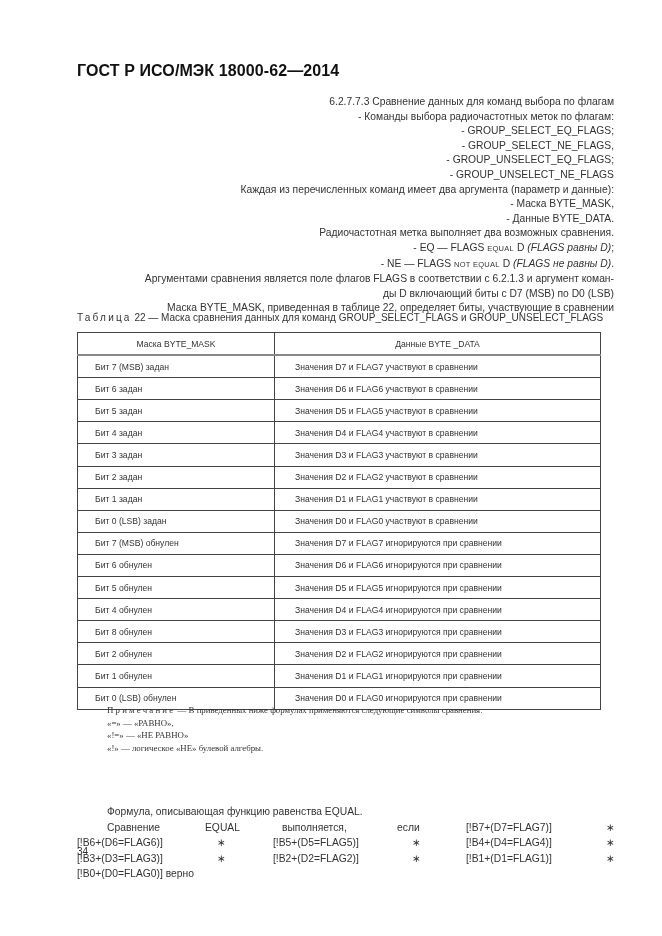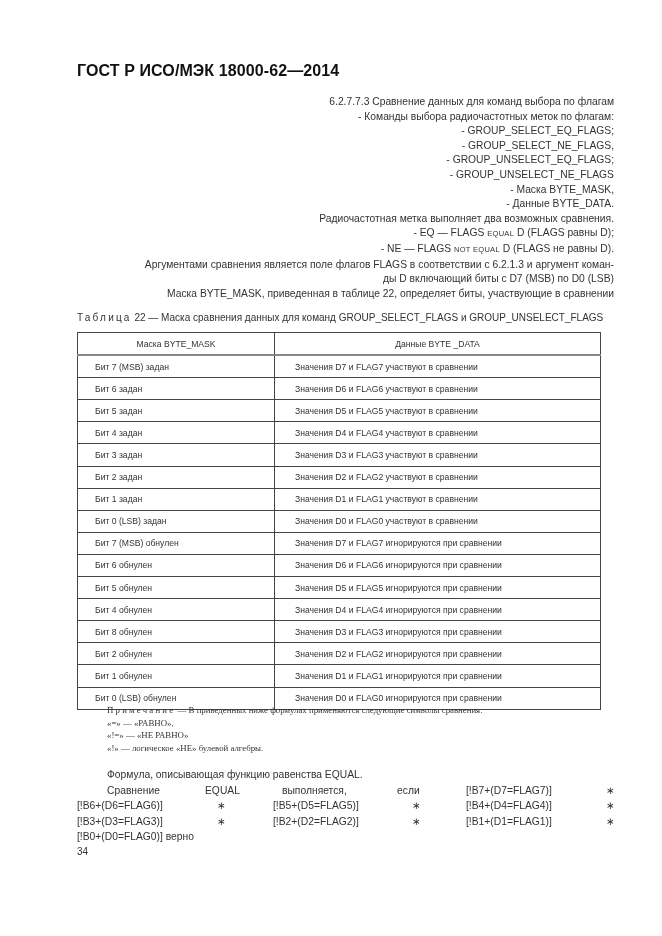--- a/index.html
+++ b/index.html
@@ -3,50 +3,51 @@
 <meta charset="utf-8">
 <style>
   html, body { margin: 0; padding: 0; background: #ffffff; }
   body { width: 662px; height: 936px; position: relative; overflow: hidden;
          font-family: "Liberation Sans", sans-serif; color: #222; }
   .hdr { position: absolute; left: 77px; top: 62px; font-size: 16px; font-weight: bold; color: #111; letter-spacing: 0.1px; }
   .body { position: absolute; left: 77px; top: 95px; width: 537px; font-size: 10.3px; line-height: 14.6px; color: #333; text-align: right; }
   .body p { margin: 0; }
   .ind { padding-left: 30px; }
   .sc { font-size: 7.5px; letter-spacing: 0.3px; }
-  .it { }
+  .it { font-style: italic; }
   .cap { position: absolute; left: 77px; top: 312px; font-size: 10px; color: #333; white-space: nowrap; }
   .sp { letter-spacing: 2.2px; }
   table.t { position: absolute; left: 77px; top: 332px; width: 524px; border-collapse: collapse; font-size: 8.6px; color: #333; }
   table.t td, table.t th { border: 1px solid #444; height: 21.1px; padding: 0; font-weight: normal; }
   table.t th { text-align: center; border-bottom: 2px solid #888; }
   table.t td { padding-left: 17px; }
   table.t td.c2 { padding-left: 20px; }
   table.t { border: 1.5px solid #222; }
   .c1w { width: 196px; }
   .note { position: absolute; left: 107px; top: 704px; font-size: 8.8px; line-height: 12.5px; color: #333; font-family: Liberation Serif, serif; }
   .note p { margin: 0; }
-  .formula { position: absolute; left: 77px; top: 767px; width: 537px; font-size: 10.3px; line-height: 15.5px; color: #333; }
+  .formula { position: absolute; left: 77px; top: 804px; width: 537px; font-size: 10.3px; line-height: 15.5px; color: #333; }
   .formula p { margin: 0; }
   .frow { position: relative; height: 15.5px; }
   .frow span { position: absolute; white-space: nowrap; top: 0; }
   .pg { position: absolute; left: 77px; top: 846px; font-size: 10px; color: #333; }
 </style>
 </head>
 <body>
 
 <div class="hdr">ГОСТ Р ИСО/МЭК 18000-62—2014</div>
 
 <div class="body">
   <p class="ind">6.2.7.7.3  Сравнение данных для команд выбора по флагам</p>
   <p class="ind">- Команды выбора радиочастотных меток по флагам:</p>
   <p class="ind">- GROUP_SELECT_EQ_FLAGS;</p>
   <p class="ind">- GROUP_SELECT_NE_FLAGS,</p>
   <p class="ind">- GROUP_UNSELECT_EQ_FLAGS;</p>
   <p class="ind">- GROUP_UNSELECT_NE_FLAGS</p>
+  <p class="ind">Каждая из перечисленных команд имеет два аргумента (параметр и данные):</p>
   <p class="ind">- Маска BYTE_MASK,</p>
   <p class="ind">- Данные BYTE_DATA.</p>
   <p class="ind">Радиочастотная метка выполняет два возможных сравнения.</p>
   <p class="ind"><span>- EQ — FLAGS </span><span class="sc">EQUAL</span><span> D </span><span class="it">(FLAGS равны D)</span><span>;</span></p>
   <p class="ind"><span>- NE — FLAGS </span><span class="sc">NOT EQUAL</span><span> D </span><span class="it">(FLAGS не равны D)</span><span>.</span></p>
   <p class="ind">Аргументами сравнения является поле флагов FLAGS в соответствии с 6.2.1.3 и аргумент коман-</p>
   <p>ды D  включающий биты с D7 (MSB) по D0 (LSB)</p>
   <p class="ind">Маска BYTE_MASK, приведенная в таблице 22, определяет биты, участвующие в сравнении</p>
 </div>
 

